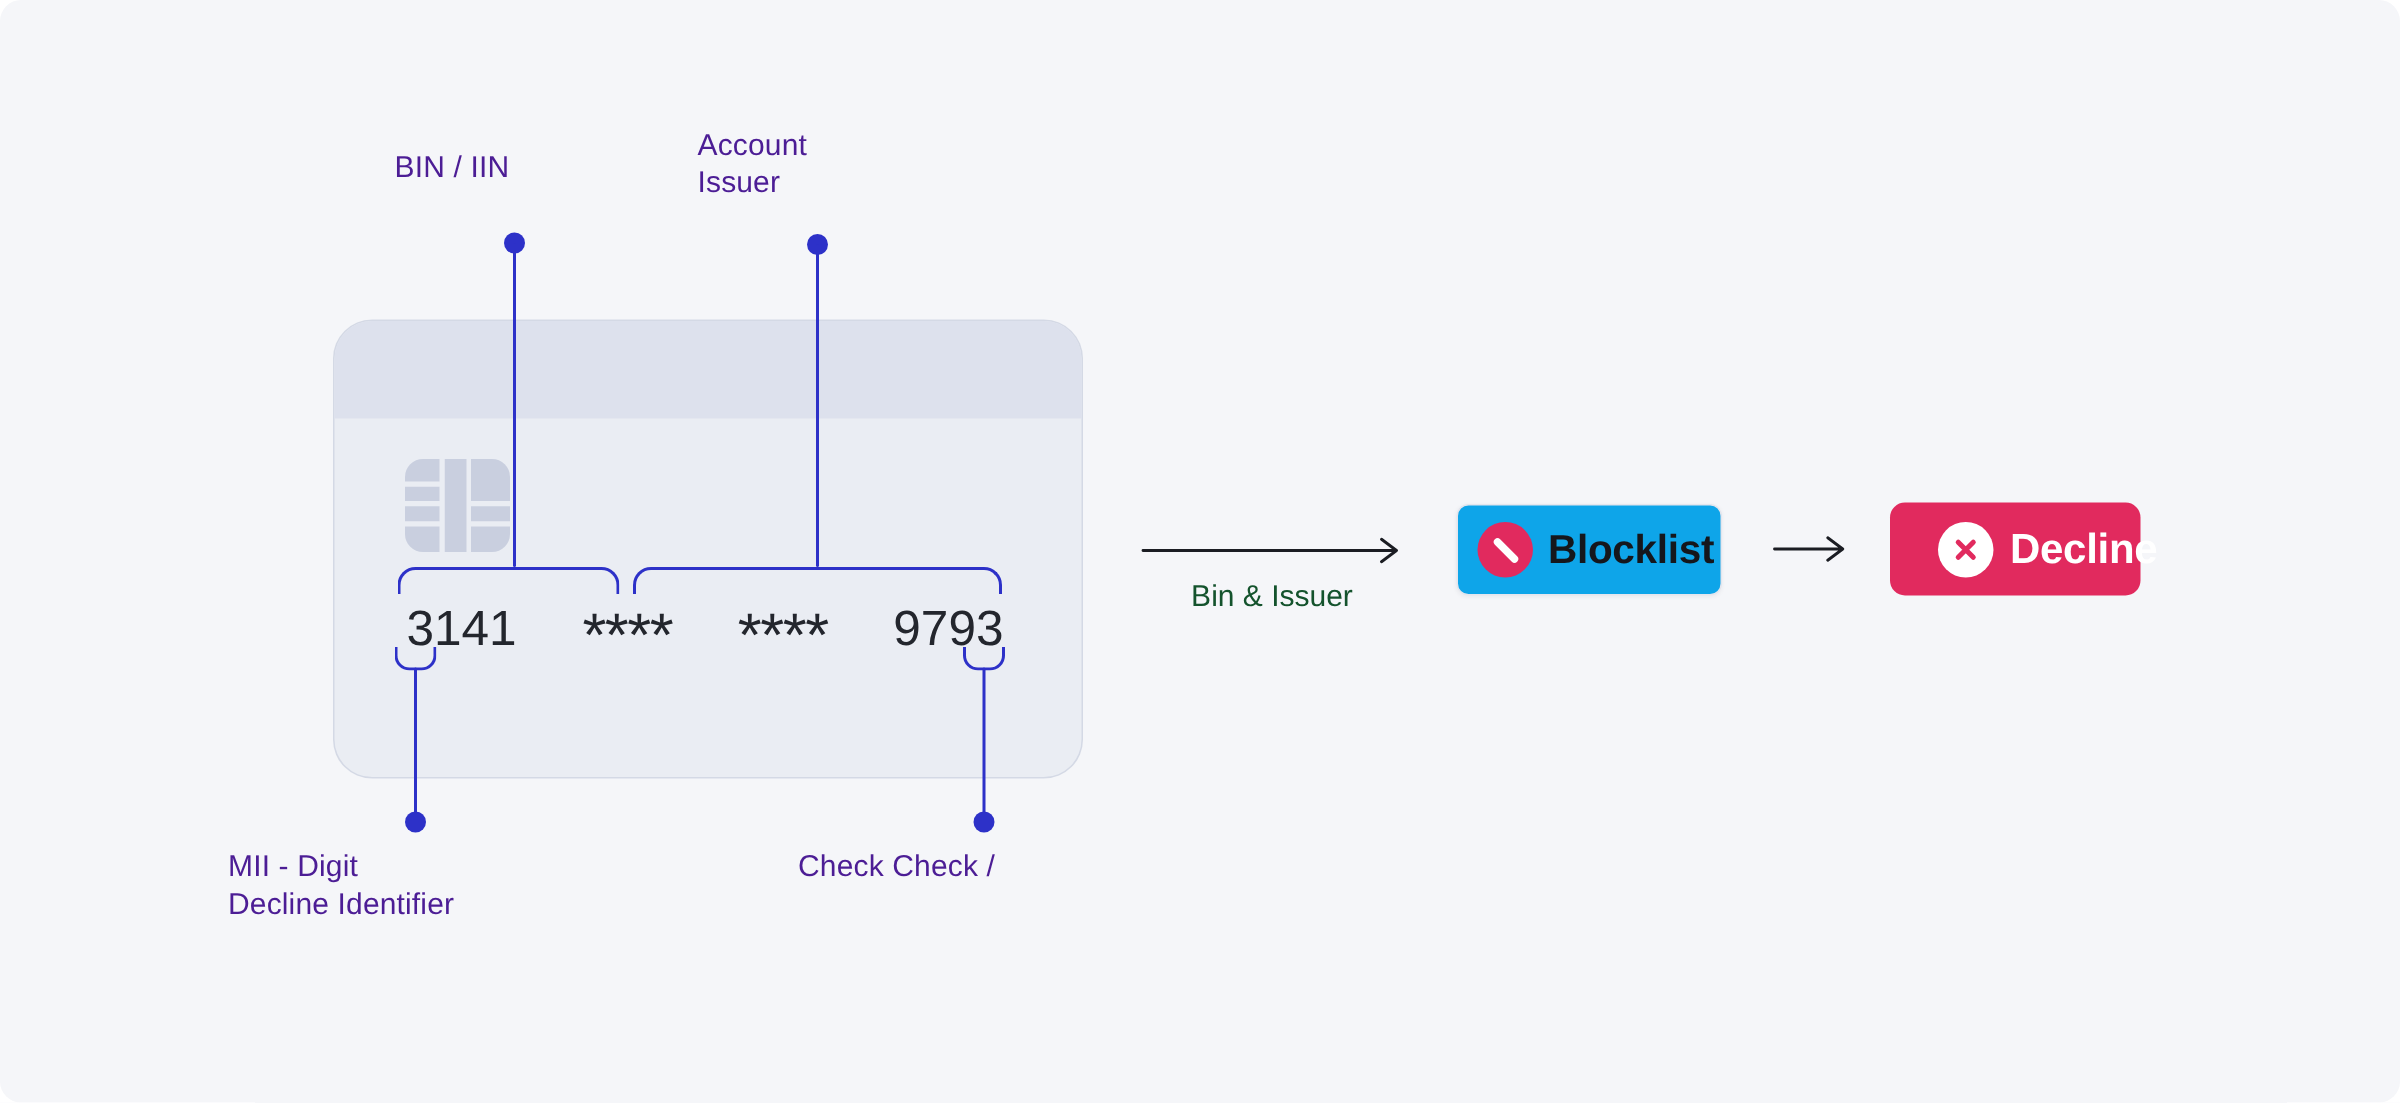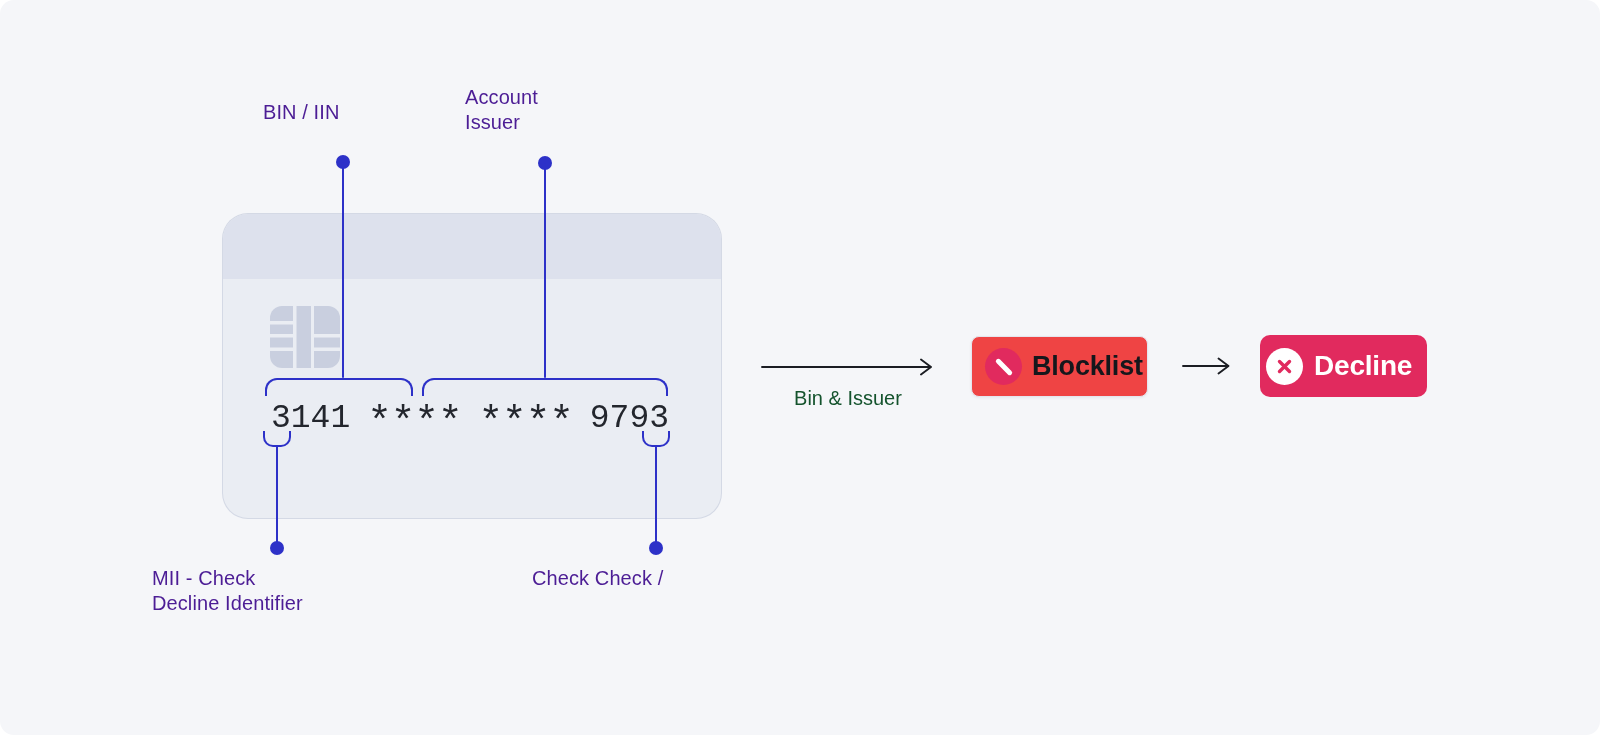--- a/index.html
+++ b/index.html
@@ -15,21 +15,21 @@
     border-radius:26px;box-sizing:border-box;
   }
   .card-band{
     position:absolute;left:0;top:0;right:0;height:65px;
     background:#dde1ed;border-radius:25px 25px 0 0;
   }
   .chip{position:absolute;left:47px;top:92px;width:70px;height:62px;}
   .card-number{
     position:absolute;left:48px;top:186px;width:398px;
     display:flex;justify-content:space-between;align-items:baseline;
-    font-family:Liberation Mono, monospace;
+    font-family:Liberation Sans, sans-serif;
     font-size:33px;line-height:33px;color:#23262d;white-space:nowrap;
   }
   .card-number .grp{display:inline-block;}
   .card-number .grp:nth-child(2),
   .card-number .grp:nth-child(3){
     font-size:41px;transform:translateY(7px);letter-spacing:-1px;
   }
   
   .vline{position:absolute;width:2px;background:#2d31c8;border-radius:1px;}
   .dot{position:absolute;width:14px;height:14px;border-radius:50%;background:#2d31c8;}
@@ -43,37 +43,37 @@
   }
   .ann-label{
     position:absolute;font-size:20px;line-height:25px;text-align:left;
     color:#4c1d95;letter-spacing:.1px;
   }
   
   .arrow{position:absolute;}
   .arrow-caption{position:absolute;font-size:20px;color:#14532d;text-align:center;}
   .node-blocklist{
     position:absolute;left:971px;top:336px;width:177px;height:61px;
-    background:#ef4444;border:1px solid #e4e6ee;border-radius:8px;
+    background:#0ea5e9;border:1px solid #e4e6ee;border-radius:8px;
     box-shadow:0 1px 3px rgba(25,32,56,.06);box-sizing:border-box;
     display:flex;align-items:center;padding-left:13px;gap:10px;cursor:default;
   }
   .block-circle{
     width:37px;height:37px;border-radius:50%;background:#e12a5e;
     position:relative;flex:0 0 auto;
   }
   .block-circle .slash{
     position:absolute;left:50%;top:50%;width:21px;height:5px;border-radius:3px;
     background:#ffffff;transform:translate(-50%,-50%) rotate(45deg);
   }
   .node-label{font-size:27px;font-weight:600;color:#15171c;letter-spacing:-.2px;}
   .btn-decline{
     position:absolute;left:1260px;top:335px;width:167px;height:62px;
     background:#e12a5e;border:none;border-radius:10px;
-    display:flex;align-items:center;padding-left:6px;gap:11px;
+    display:flex;align-items:center;padding-left:32px;gap:11px;
     box-sizing:border-box;cursor:default;
   }
   .decline-circle{
     width:37px;height:37px;border-radius:50%;background:#ffffff;
     display:flex;align-items:center;justify-content:center;flex:0 0 auto;
   }
   .btn-decline .btn-text{
     font-size:28px;font-weight:600;color:#ffffff;letter-spacing:-.2px;
     font-family:"Liberation Sans",sans-serif;
   }
@@ -120,21 +120,21 @@
     <div>Issuer</div>
   </div>
   <div class="dot" style="left:538px;top:156px;"></div>
   <div class="vline" style="left:544px;top:163px;height:215px;"></div>
   <div class="brace-down" style="left:422px;top:378px;width:246px;"></div>
 
   <div class="brace-up" style="left:263px;top:431px;width:28px;"></div>
   <div class="vline" style="left:276px;top:445px;height:103px;"></div>
   <div class="dot" style="left:270px;top:541px;"></div>
   <div class="ann-label" style="left:152px;top:566px;width:250px;">
-    <div>MII - Check</div>
+    <div>MII - Digit</div>
     <div>Decline Identifier</div>
   </div>
 
   <div class="brace-up" style="left:642px;top:431px;width:28px;"></div>
   <div class="vline" style="left:655px;top:445px;height:103px;"></div>
   <div class="dot" style="left:649px;top:541px;"></div>
   <div class="ann-label" style="left:532px;top:566px;width:250px;">
     <div>Check Check /</div>
   </div>
 

